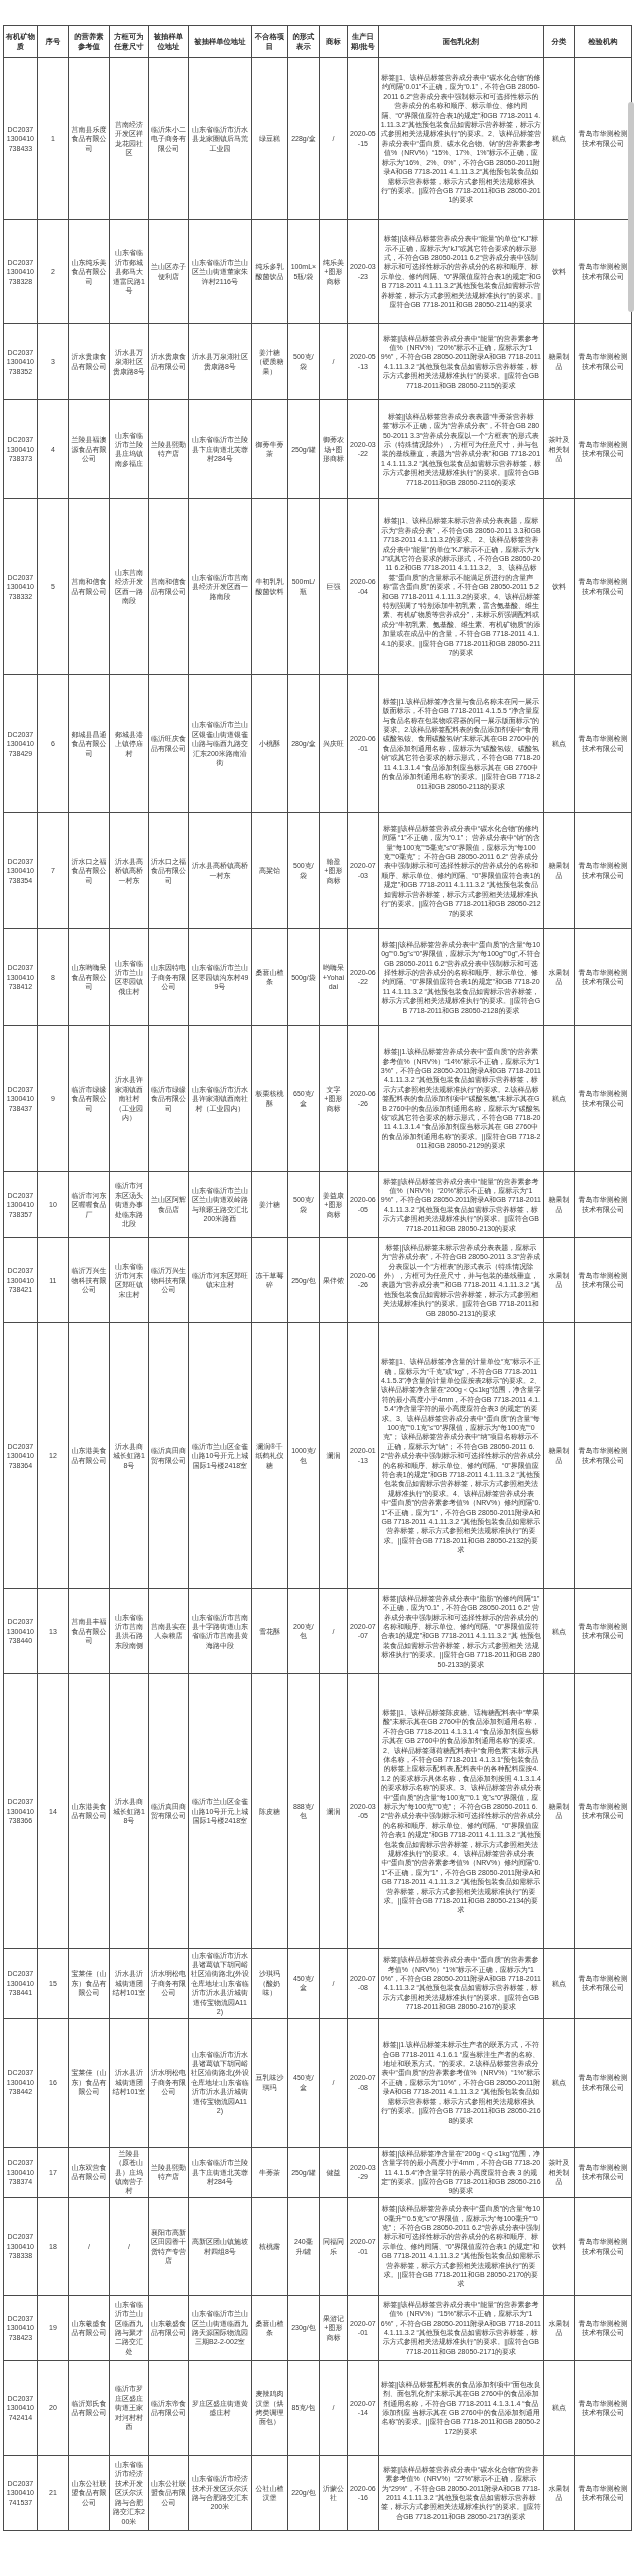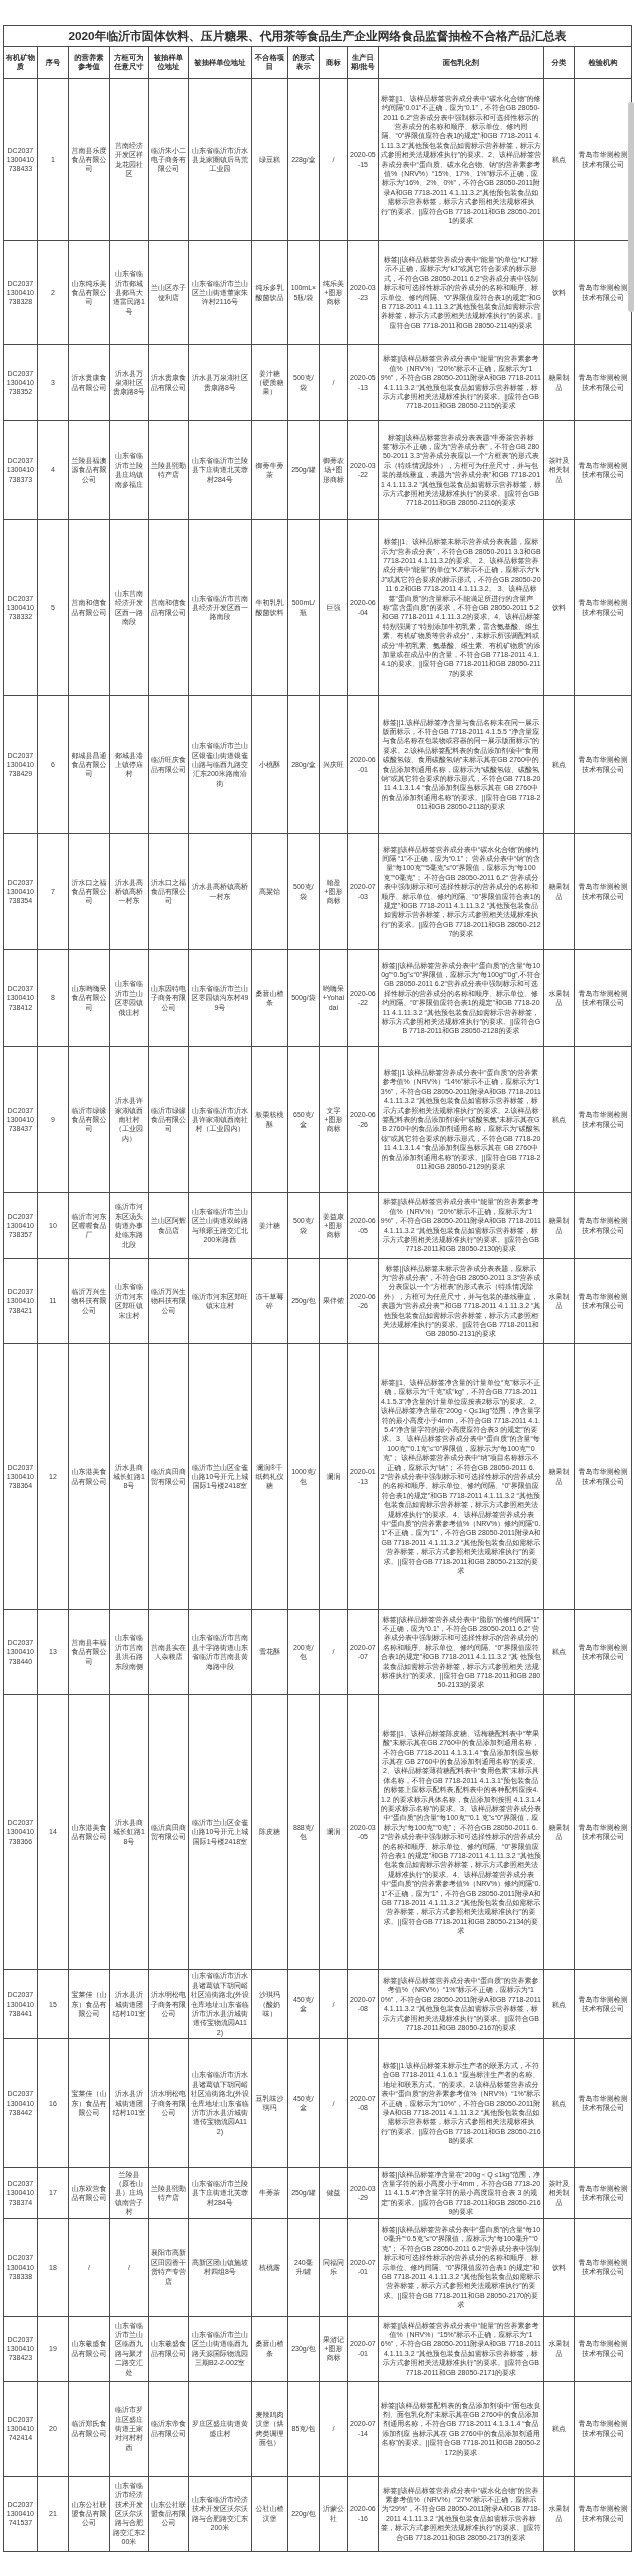--- a/index.html
+++ b/index.html
@@ -72,23 +72,20 @@
         <col style="width:63px">
         <col style="width:36px">
         <col style="width:32px">
       <col style="width:28px">
         <col style="width:31px">
         <col style="width:165px">
         <col style="width:31px">
       <col style="width:57px">
     </colgroup>
     <thead>
-      <tr class="title-row">
-        <th colspan="13">2020年临沂市固体饮料、压片糖果、代用茶等食品生产企业网络食品监督抽检不合格产品汇总表</th>
-      </tr>
       <tr class="header-row">
         <th>有机矿物质</th>
         <th>序号</th>
         <th>的营养素参考值</th>
         <th>方框可为任意尺寸</th>
         <th>被抽样单位地址</th>
         <th>被抽样单位地址</th>
         <th>不合格项目</th>
         <th>的形式表示</th>
         <th>商标</th>

